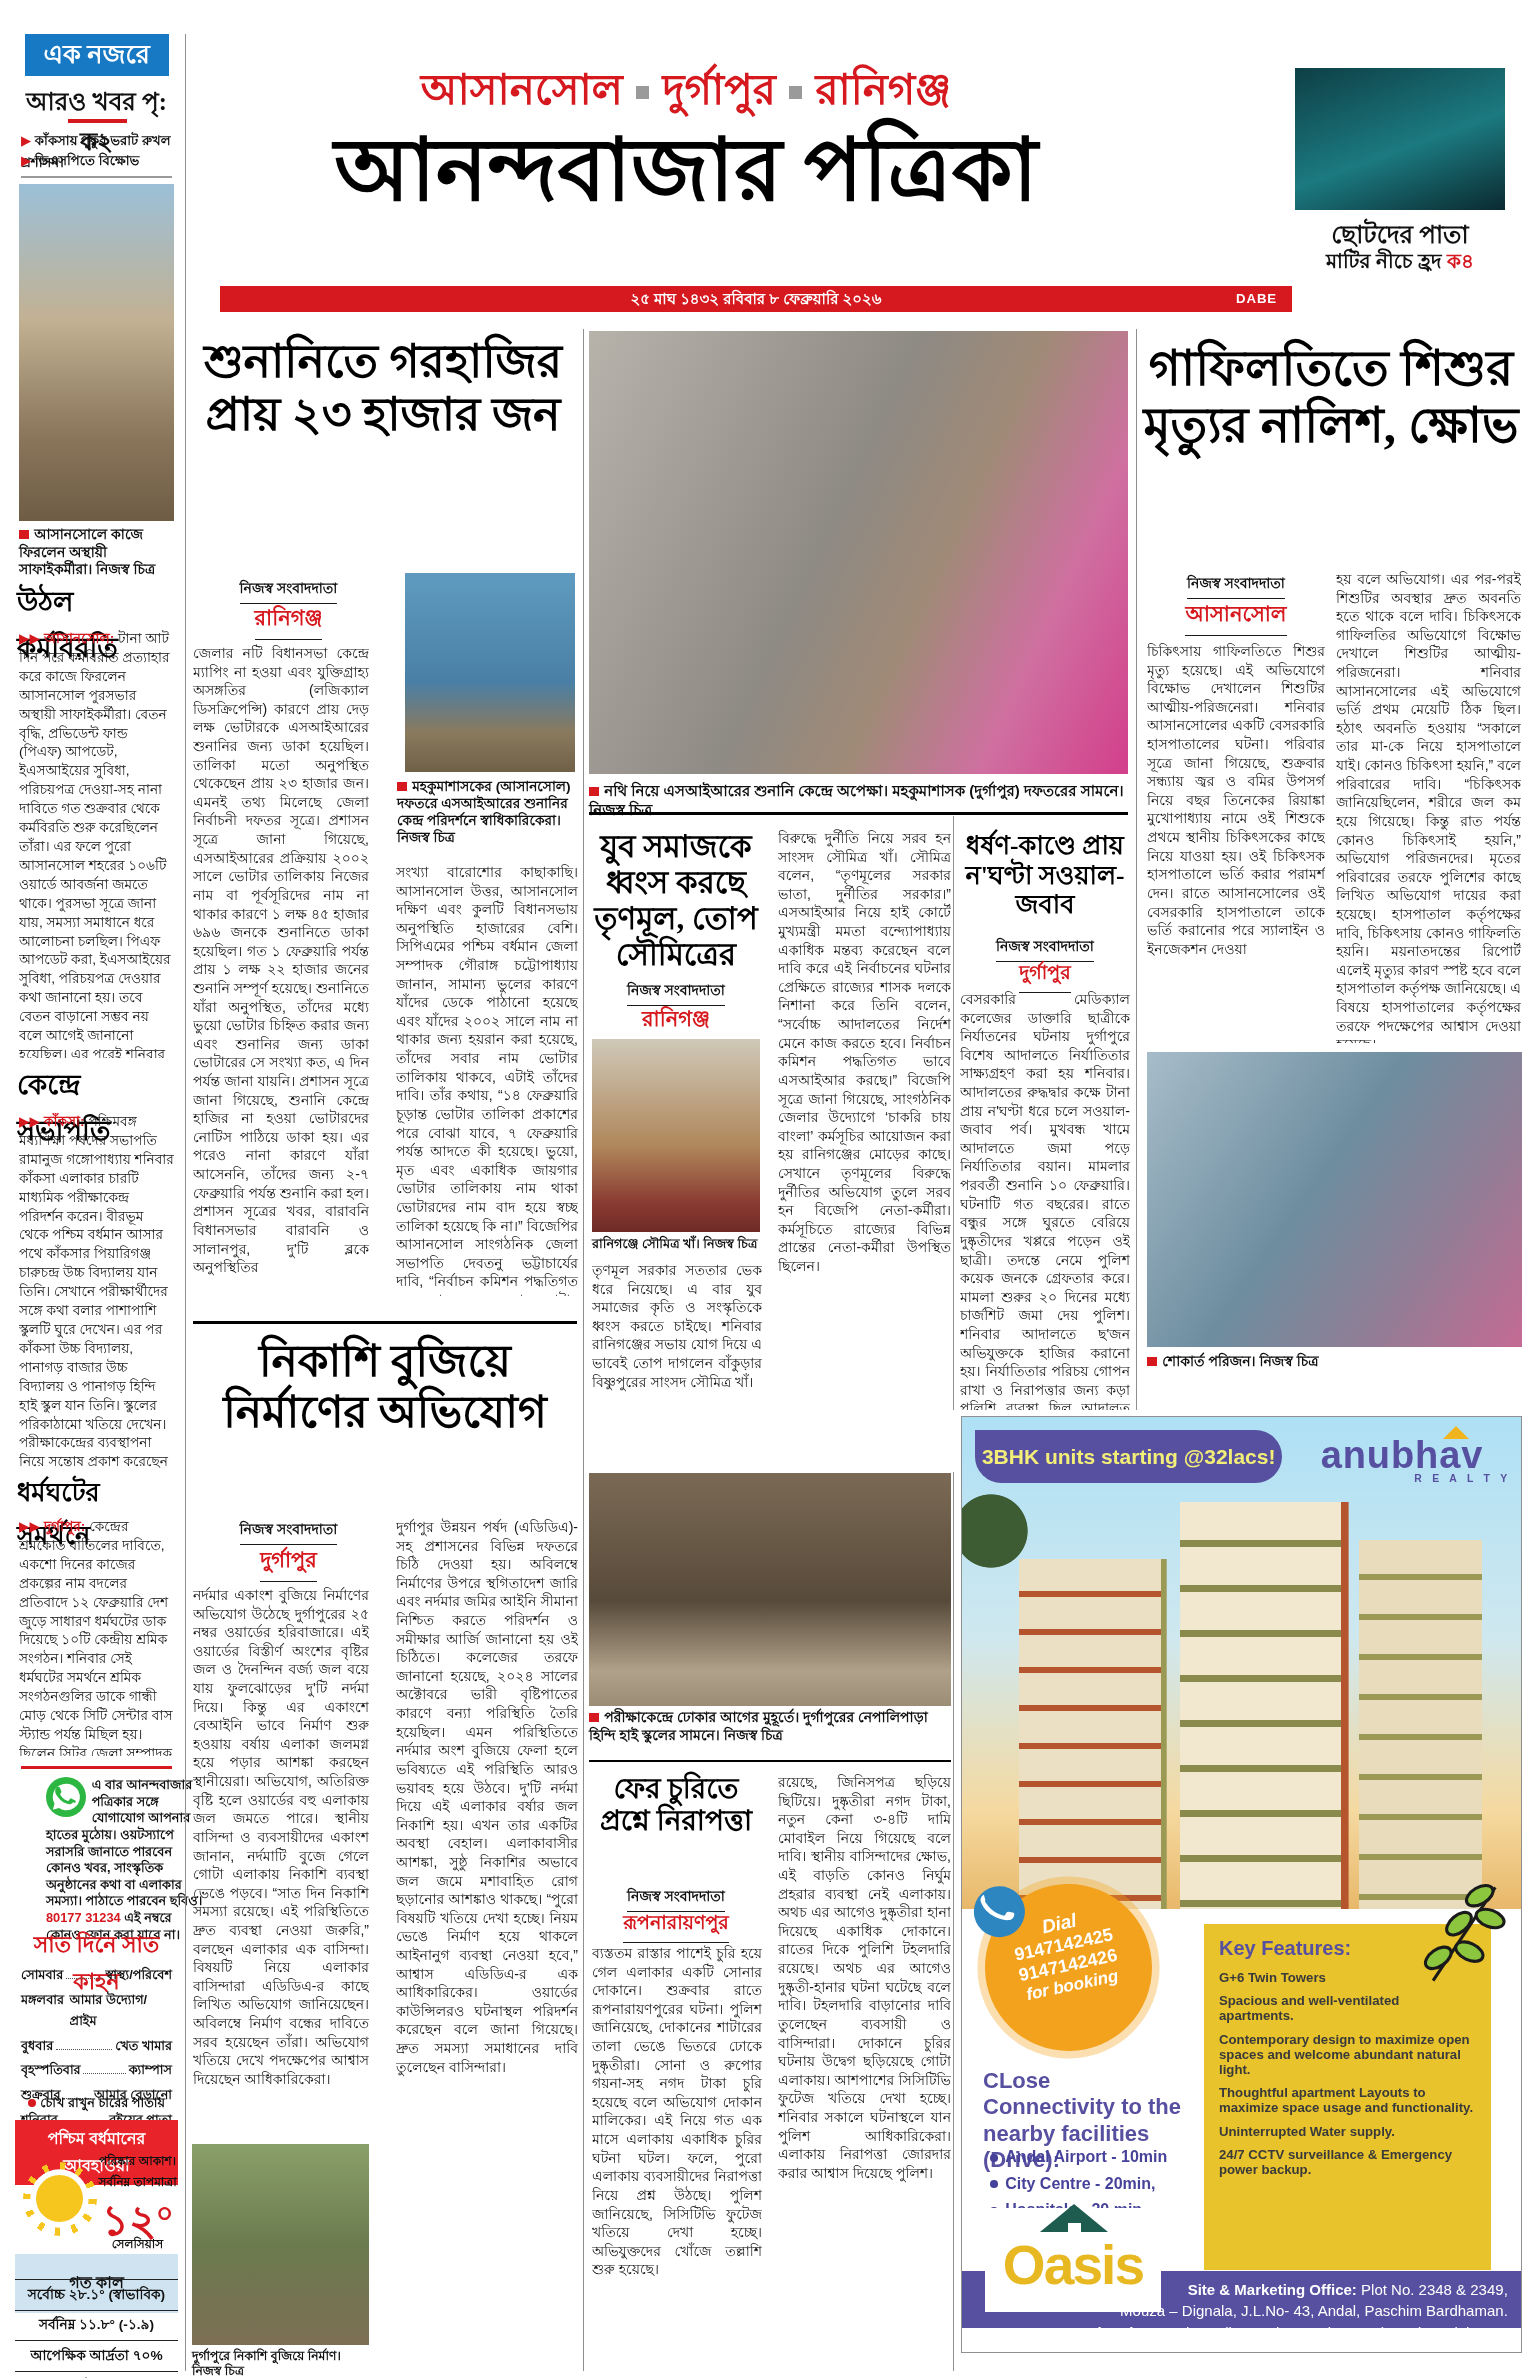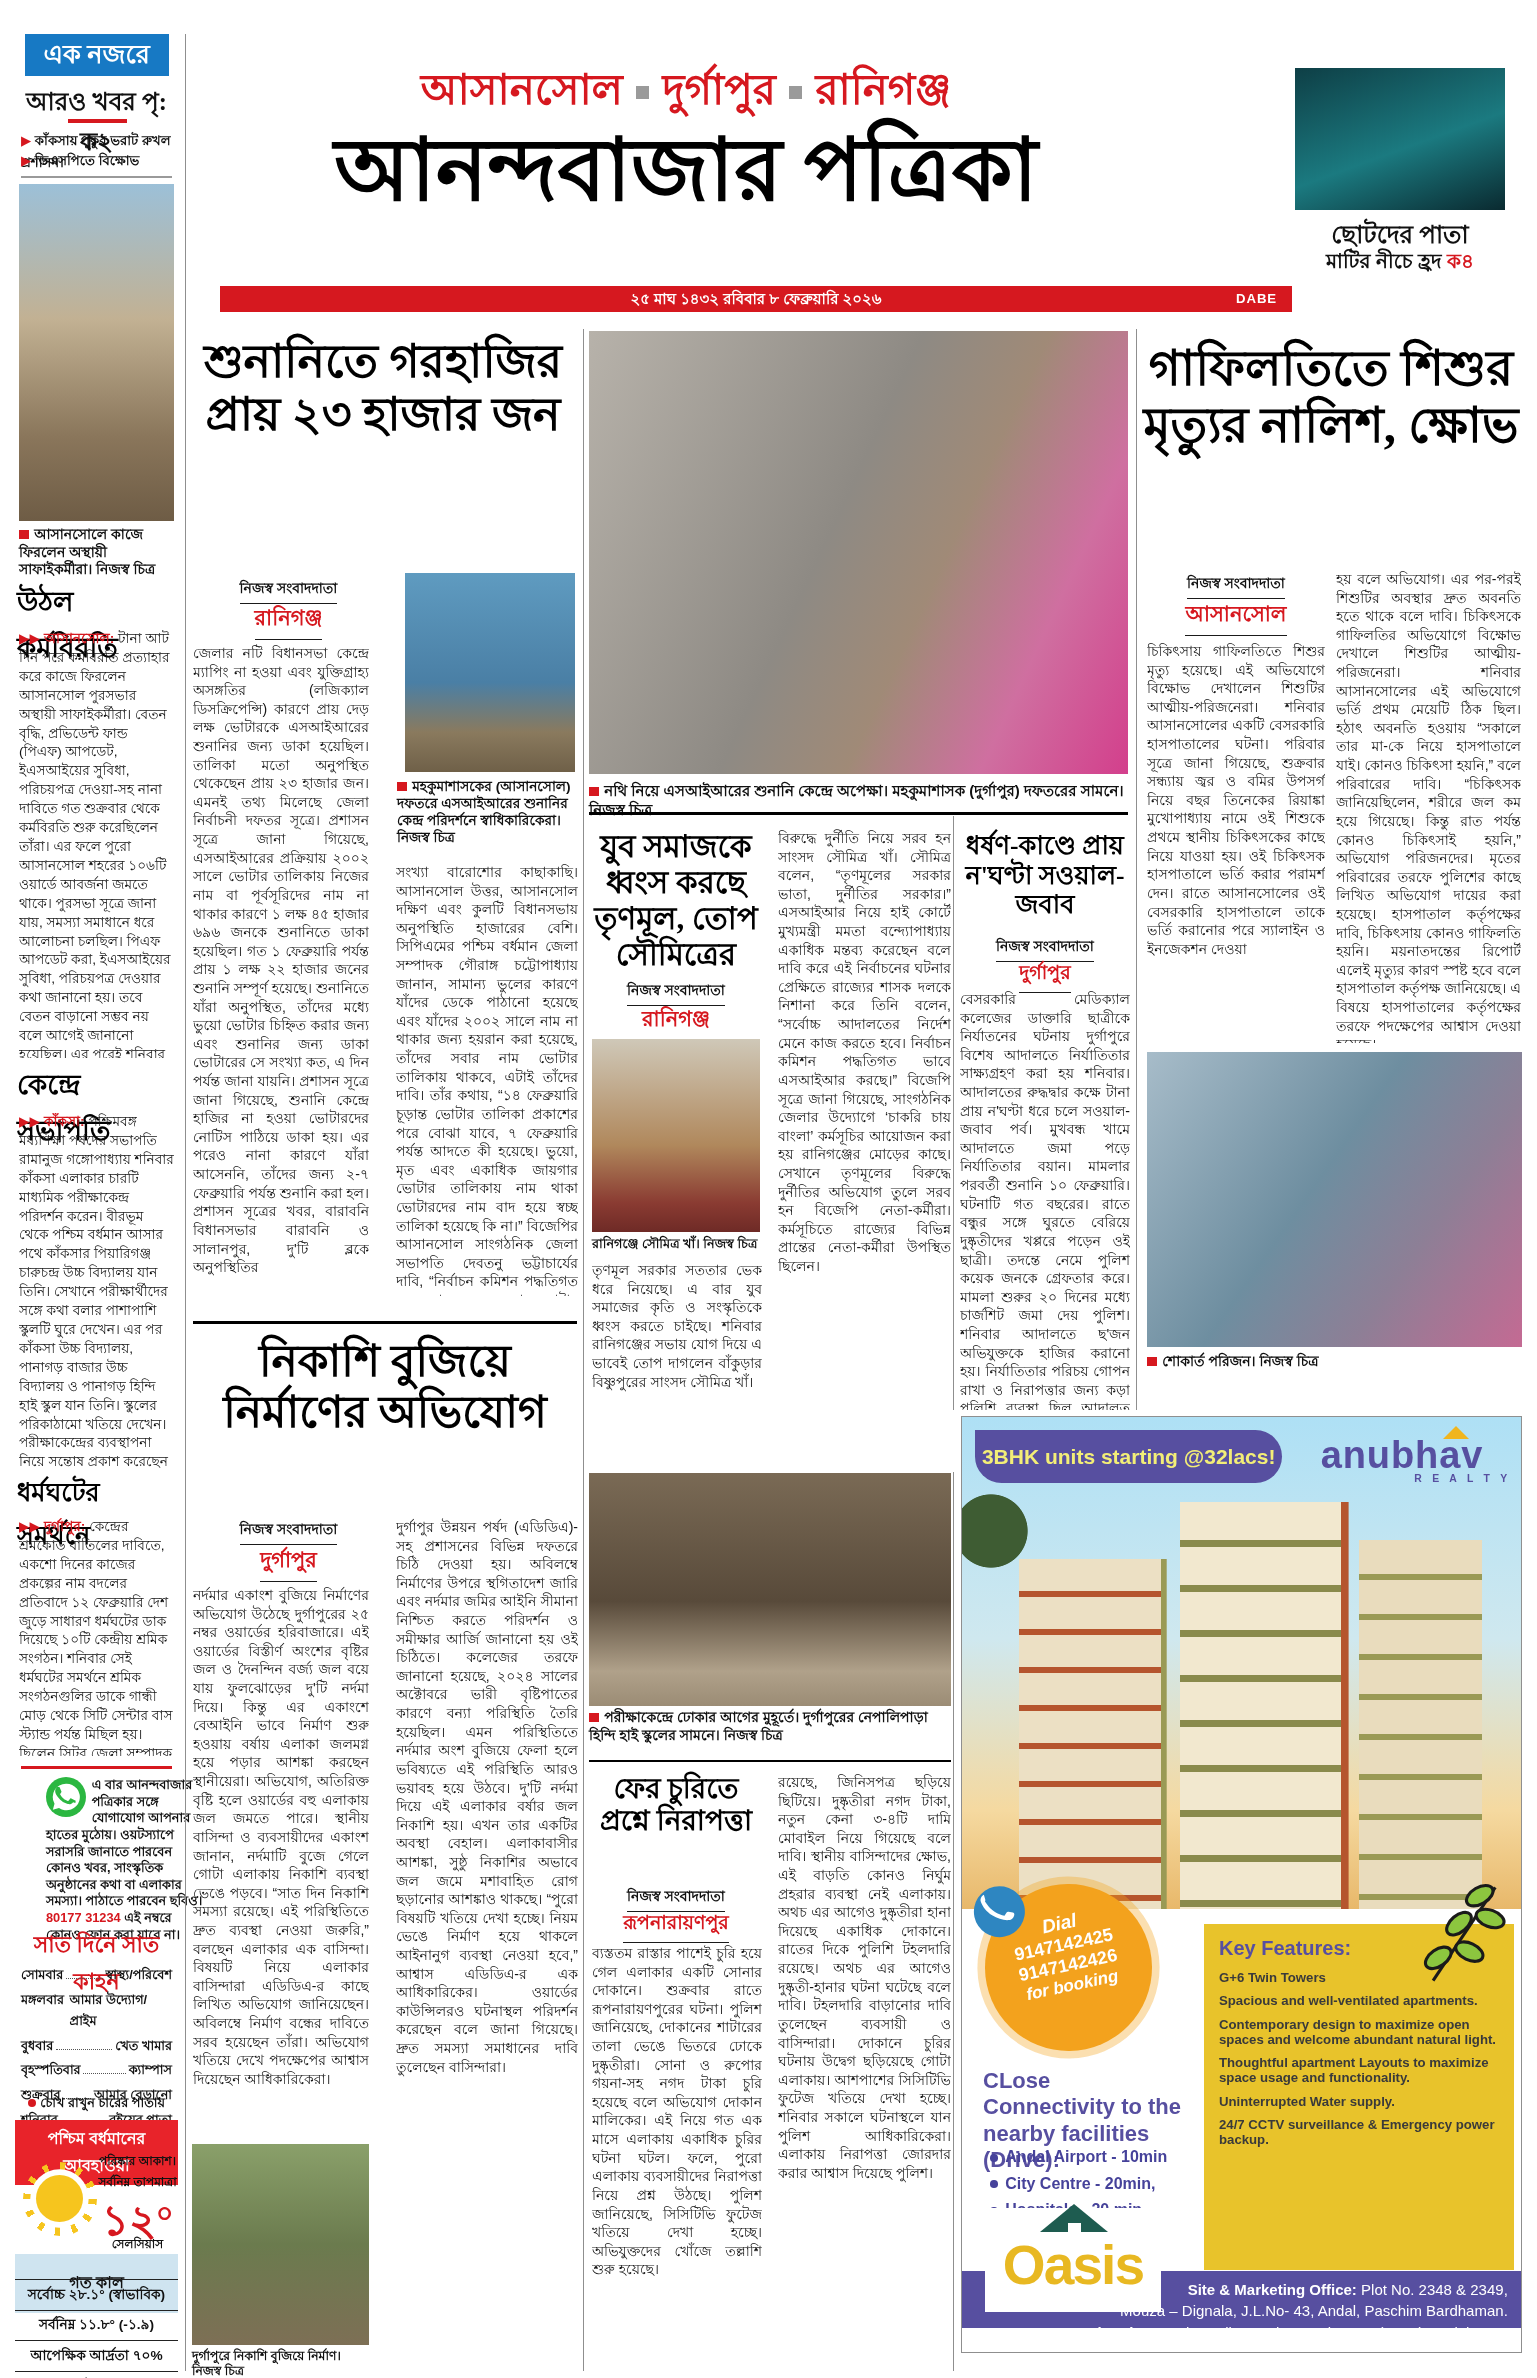--- a/index.html
+++ b/index.html
@@ -256,21 +256,21 @@
     </div>
   </div>
 
   <div style="position:absolute;left:21px;top:651px;width:199px;color:#574fa0;font-weight:800;font-size:22px;line-height:1.2;">CLose Connectivity to the nearby facilities (Drive):</div>
   <div style="position:absolute;left:28px;top:731px;width:199px;color:#46429a;font-weight:700;font-size:16px;">
     <div style="margin-bottom:8.5px;"><span style="display:inline-block;width:7.6px;height:7.6px;border-radius:50%;background:#46429a;margin-right:7.6px;vertical-align:middle;"></span><span>Andal Airport - 10min</span></div>
     <div style="margin-bottom:8.5px;"><span style="display:inline-block;width:7.6px;height:7.6px;border-radius:50%;background:#46429a;margin-right:7.6px;vertical-align:middle;"></span><span>City Centre - 20min,</span></div>
     <div><span style="display:inline-block;width:7.6px;height:7.6px;border-radius:50%;background:#46429a;margin-right:7.6px;vertical-align:middle;"></span><span>Hospitals - 20 min</span></div>
   </div>
 
-  <div style="position:absolute;left:242px;top:507px;width:310px;height:346px;background:#e8c32b;padding:13.2px 15px;box-sizing:border-box;color:#3a3a3a;">
+  <div style="position:absolute;left:242px;top:507px;width:287px;height:346px;background:#e8c32b;padding:13.2px 15px;box-sizing:border-box;color:#3a3a3a;">
     <div style="color:#574fa0;font-weight:800;font-size:20px;margin-bottom:9.5px;">Key Features:</div>
     <div style="font-size:13.2px;font-weight:600;margin-bottom:8.5px;">G+6 Twin Towers</div>
     <div style="font-size:13.2px;font-weight:600;margin-bottom:8.5px;">Spacious and well-ventilated apartments.</div>
     <div style="font-size:13.2px;font-weight:600;margin-bottom:8.5px;">Contemporary design to maximize open spaces and welcome abundant natural light.</div>
     <div style="font-size:13.2px;font-weight:600;margin-bottom:8.5px;">Thoughtful apartment Layouts to maximize space usage and functionality.</div>
     <div style="font-size:13.2px;font-weight:600;margin-bottom:8.5px;">Uninterrupted Water supply.</div>
     <div style="font-size:13.2px;font-weight:600;">24/7 CCTV surveillance &amp; Emergency power backup.</div>
   </div>
 
   <div style="position:absolute;left:445px;top:460px;width:104px;height:114px;">

